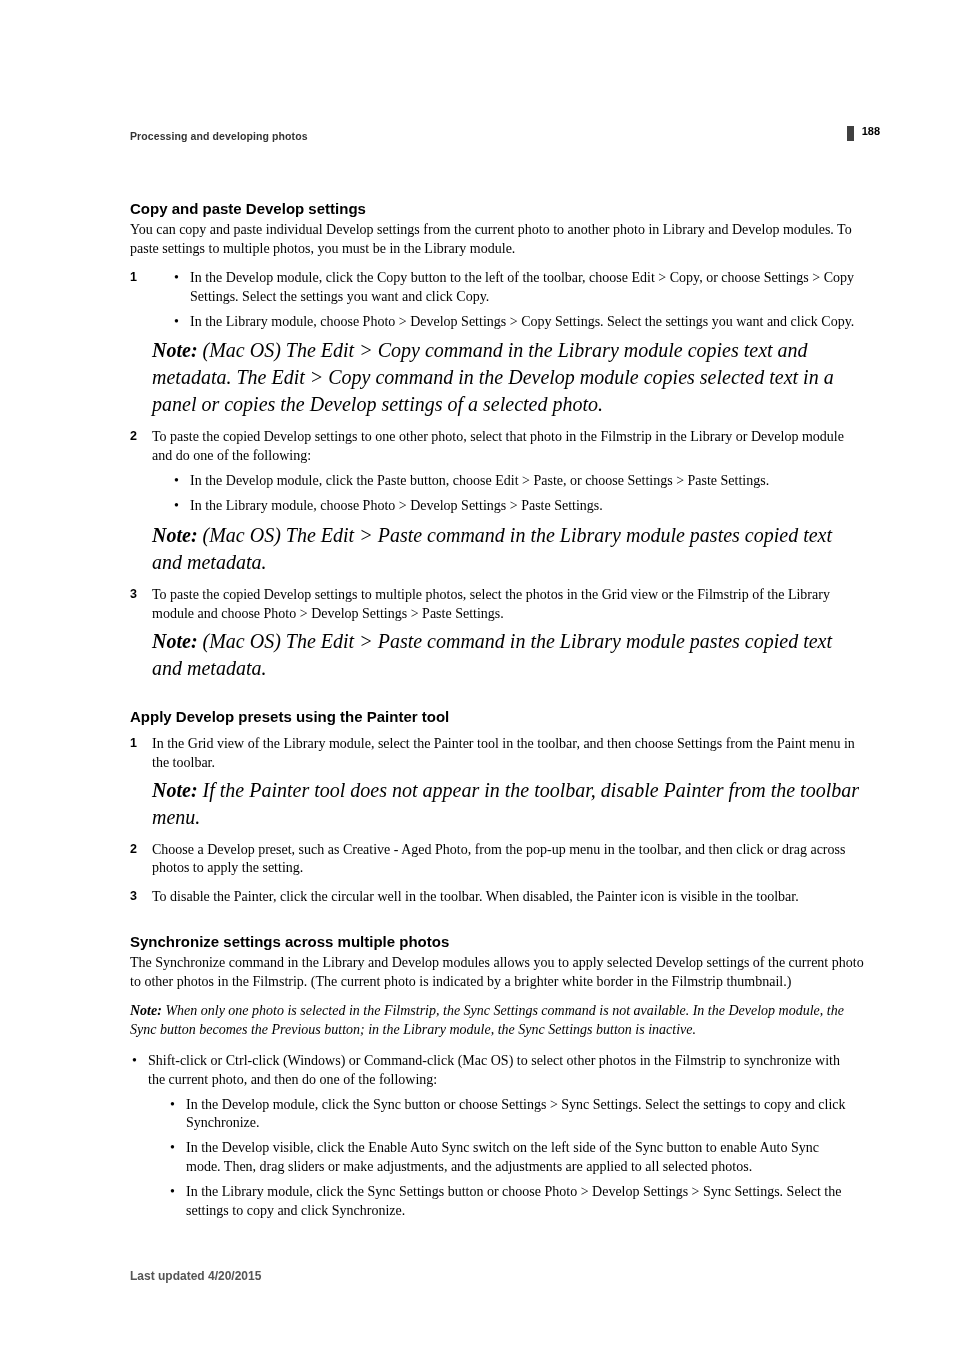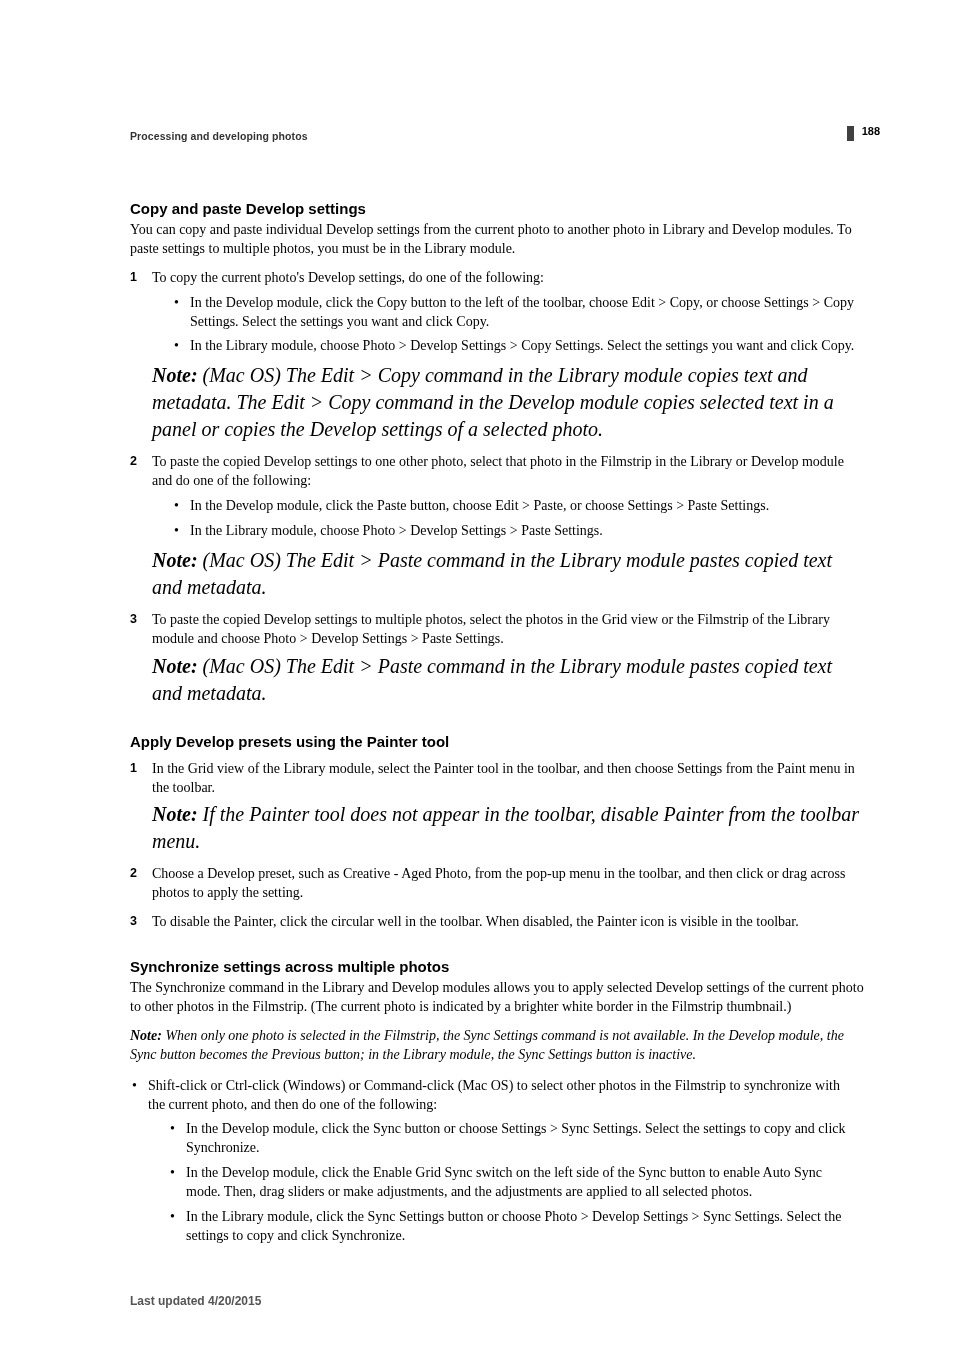--- a/index.html
+++ b/index.html
@@ -138,21 +138,20 @@
 
   <div class="page-number-block">188</div>
 
   <div class="running-head">Processing and developing photos</div>
 
   <h2>Copy and paste Develop settings</h2>
   <p class="body-text">You can copy and paste individual Develop settings from the current photo to another photo in Library and Develop modules. To paste settings to multiple photos, you must be in the Library module.</p>
 
   <ol class="steps">
     <li>
-      <span>To copy the current photo's Develop settings, do one of the following:</span>
       <ul class="bullets">
         <li>In the Develop module, click the Copy button to the left of the toolbar, choose Edit &gt; Copy, or choose Settings &gt; Copy Settings. Select the settings you want and click Copy.</li>
         <li>In the Library module, choose Photo &gt; Develop Settings &gt; Copy Settings. Select the settings you want and click Copy.</li>
       </ul>
       <div class="note" style="margin-left:0;">
         <span class="label">Note: </span><span>(Mac OS) The Edit &gt; Copy command in the Library module copies text and metadata. The Edit &gt; Copy command in the Develop module copies selected text in a panel or copies the Develop settings of a selected photo.</span>
       </div>
     </li>
 
     <li>
@@ -196,21 +195,21 @@
 
   <div class="note-top">
     <span class="label">Note: </span><span>When only one photo is selected in the Filmstrip, the Sync Settings command is not available. In the Develop module, the Sync button becomes the Previous button; in the Library module, the Sync Settings button is inactive.</span>
   </div>
 
   <ul class="bullets-top">
     <li>
       <span>Shift-click or Ctrl-click (Windows) or Command-click (Mac OS) to select other photos in the Filmstrip to synchronize with the current photo, and then do one of the following:</span>
       <ul class="bullets">
         <li>In the Develop module, click the Sync button or choose Settings &gt; Sync Settings. Select the settings to copy and click Synchronize.</li>
-        <li>In the Develop module, click the Enable Grid Sync switch on the left side of the Sync button to enable Auto Sync mode. Then, drag sliders or make adjustments, and the adjustments are applied to all selected photos.</li>
+        <li>In the Develop visible, click the Enable Auto Sync switch on the left side of the Sync button to enable Auto Sync mode. Then, drag sliders or make adjustments, and the adjustments are applied to all selected photos.</li>
         <li>In the Library module, click the Sync Settings button or choose Photo &gt; Develop Settings &gt; Sync Settings. Select the settings to copy and click Synchronize.</li>
       </ul>
     </li>
   </ul>
 
   <div class="footer">Last updated 4/20/2015</div>
 
 </div>
 
 </body></html>

